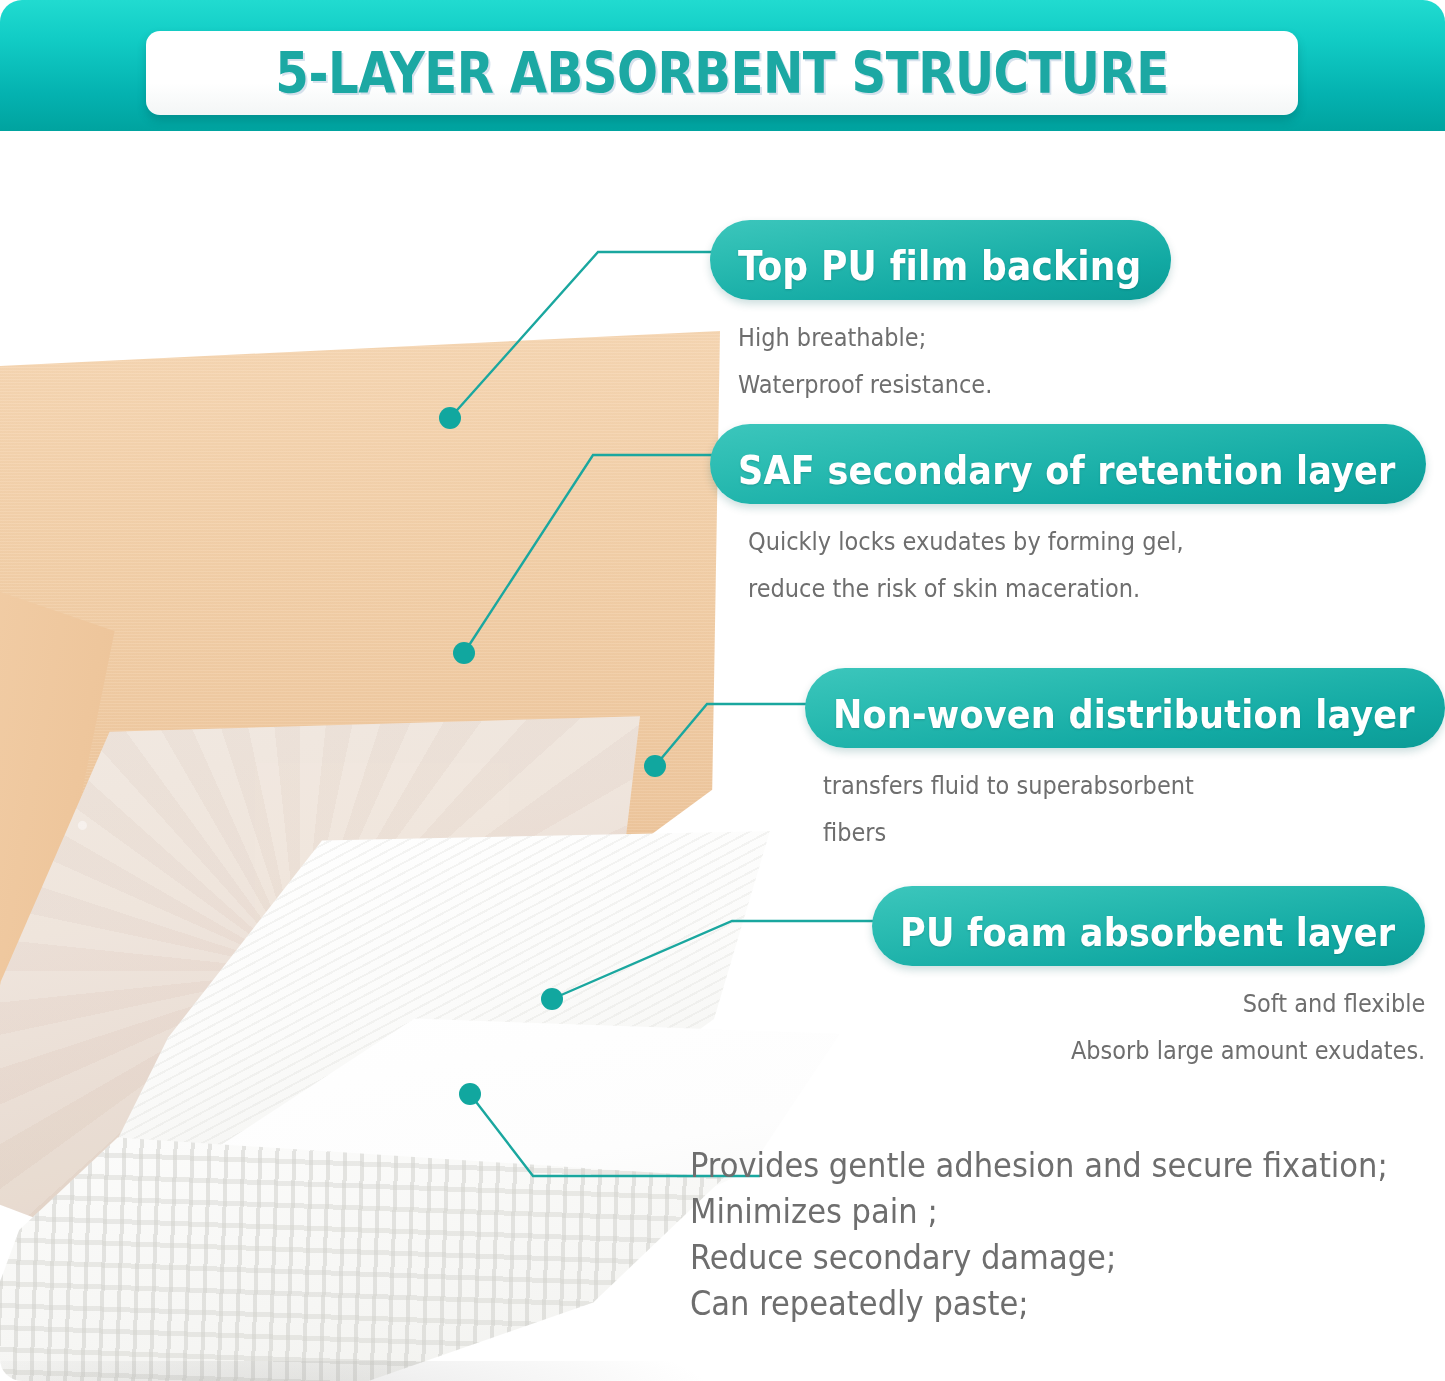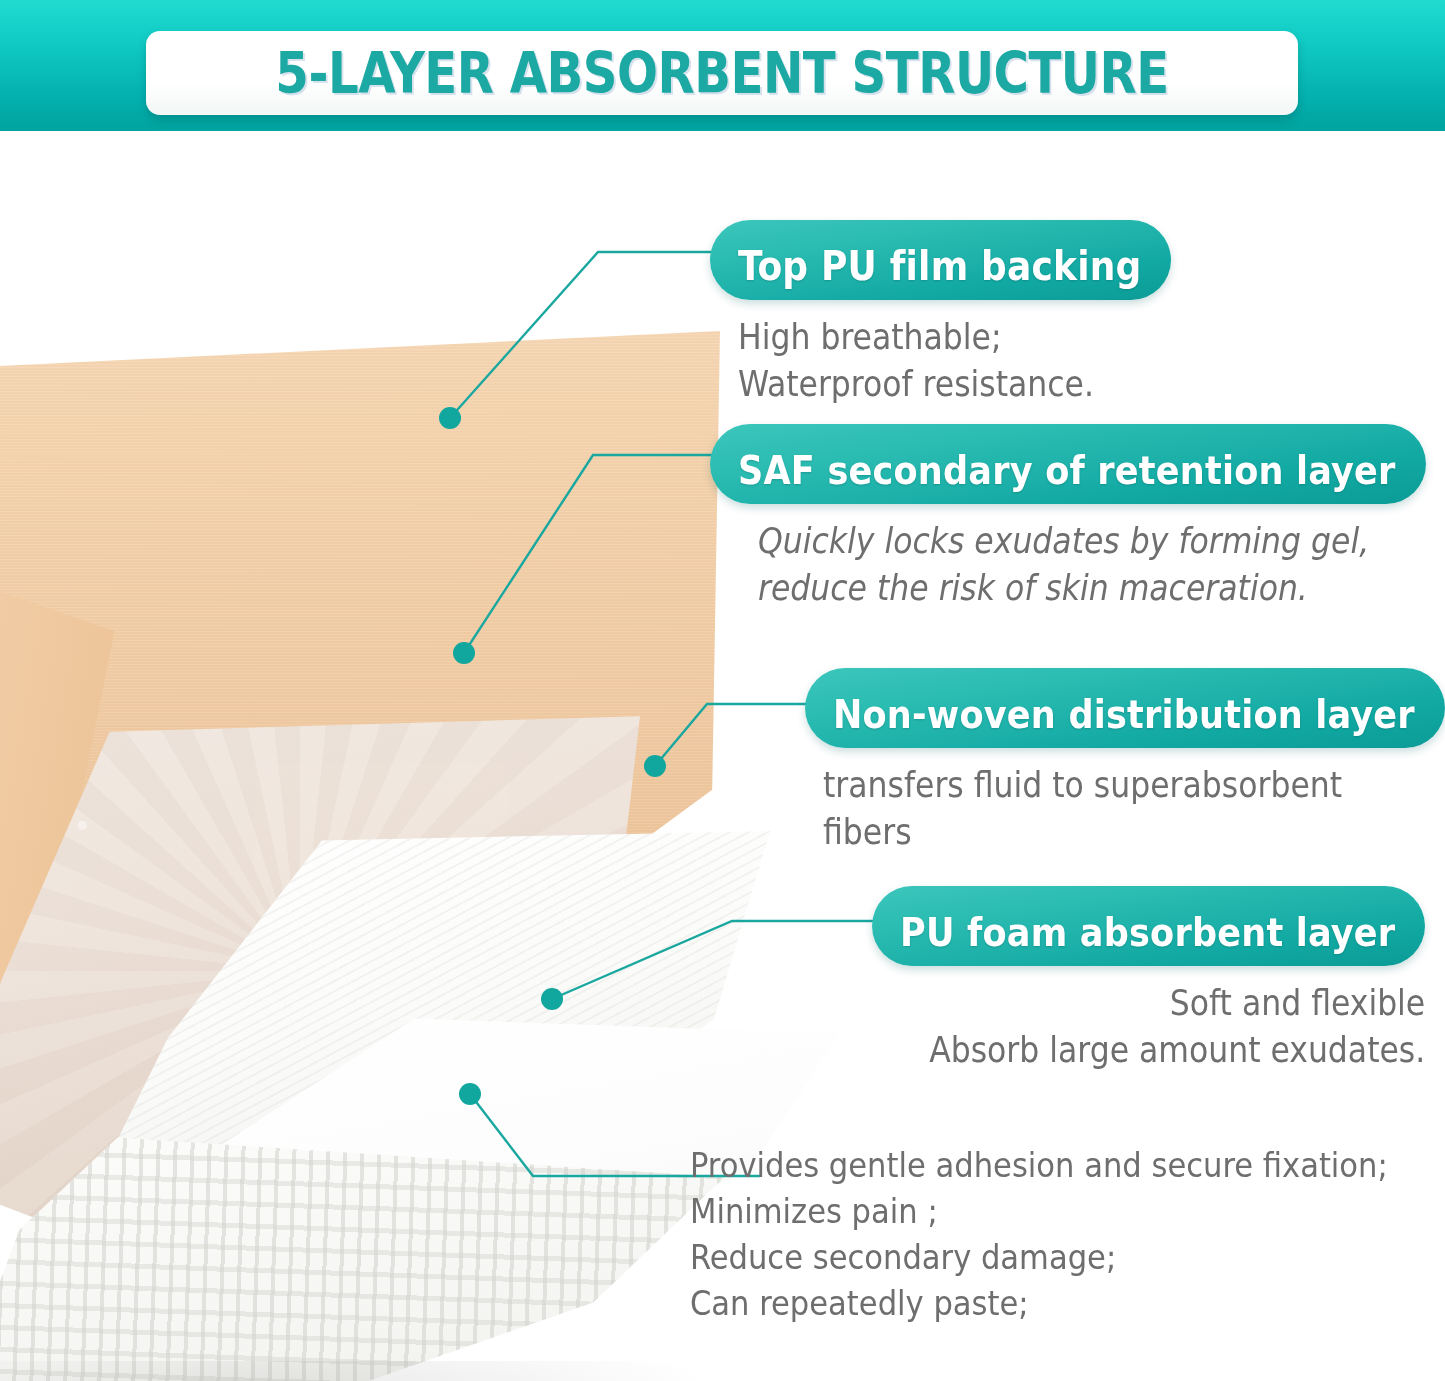--- a/index.html
+++ b/index.html
@@ -3,21 +3,21 @@
 <meta charset="utf-8">
 <style>
   html,body{margin:0;padding:0;}
   body{
     width:1445px;height:1381px;
     background:#ffffff;
     font-family:"Liberation Sans", sans-serif;
     overflow:hidden;
     position:relative;
   }
-  .stage{position:absolute;left:0;top:0;width:1445px;height:1381px;overflow:hidden;background:#fff;}
+  .stage{position:absolute;left:0;top:0;width:1445px;height:1381px;overflow:hidden;background:#fff;border-radius:22px;}
 
   
   .header{
     position:absolute;left:0;top:0;width:1445px;height:131px;
     background:linear-gradient(180deg,#21dbd0 0%,#12cdc6 28%,#04b2b0 72%,#00a39f 100%);
   }
   .header-plate{
     position:absolute;left:146px;top:31px;width:1152px;height:84px;
     background:linear-gradient(180deg,#ffffff 0%,#ffffff 62%,#f3f6f6 100%);
     border-radius:14px;
@@ -135,29 +135,29 @@
     font-size:40px;
     letter-spacing:.2px;
     white-space:nowrap;
     text-shadow:0 1px 2px rgba(0,70,70,.25);
   }
   .pill.wide{font-size:39px;transform-origin:left center;}
   .desc{
     margin-top:10px;
     color:#6e6e6e;
     font-family:"Liberation Sans Narrow","DejaVu Sans Condensed","Liberation Sans",sans-serif;
-    font-size:35px;
+    font-size:25px;
     line-height:47px;
     white-space:pre-line;
   }
 
   .c1{left:710px;top:220px;}
   .c1 .desc{margin-left:28px;margin-top:14px;}
   .c2{left:710px;top:424px;}
-  .c2 .desc{margin-left:48px;margin-top:14px;font-style:italic;}
+  .c2 .desc{margin-left:38px;margin-top:14px;}
   .c3{left:805px;top:668px;}
   .c3 .desc{margin-left:18px;margin-top:14px;}
   .c4{left:872px;top:886px;text-align:right;}
   .c4 .desc{margin-left:12px;margin-top:14px;}
   .c5{left:672px;top:1128px;}
   .c5 .desc{margin-left:18px;margin-top:14px;font-size:34px;line-height:46px;}
 </style>
 </head>
 <body>
 

